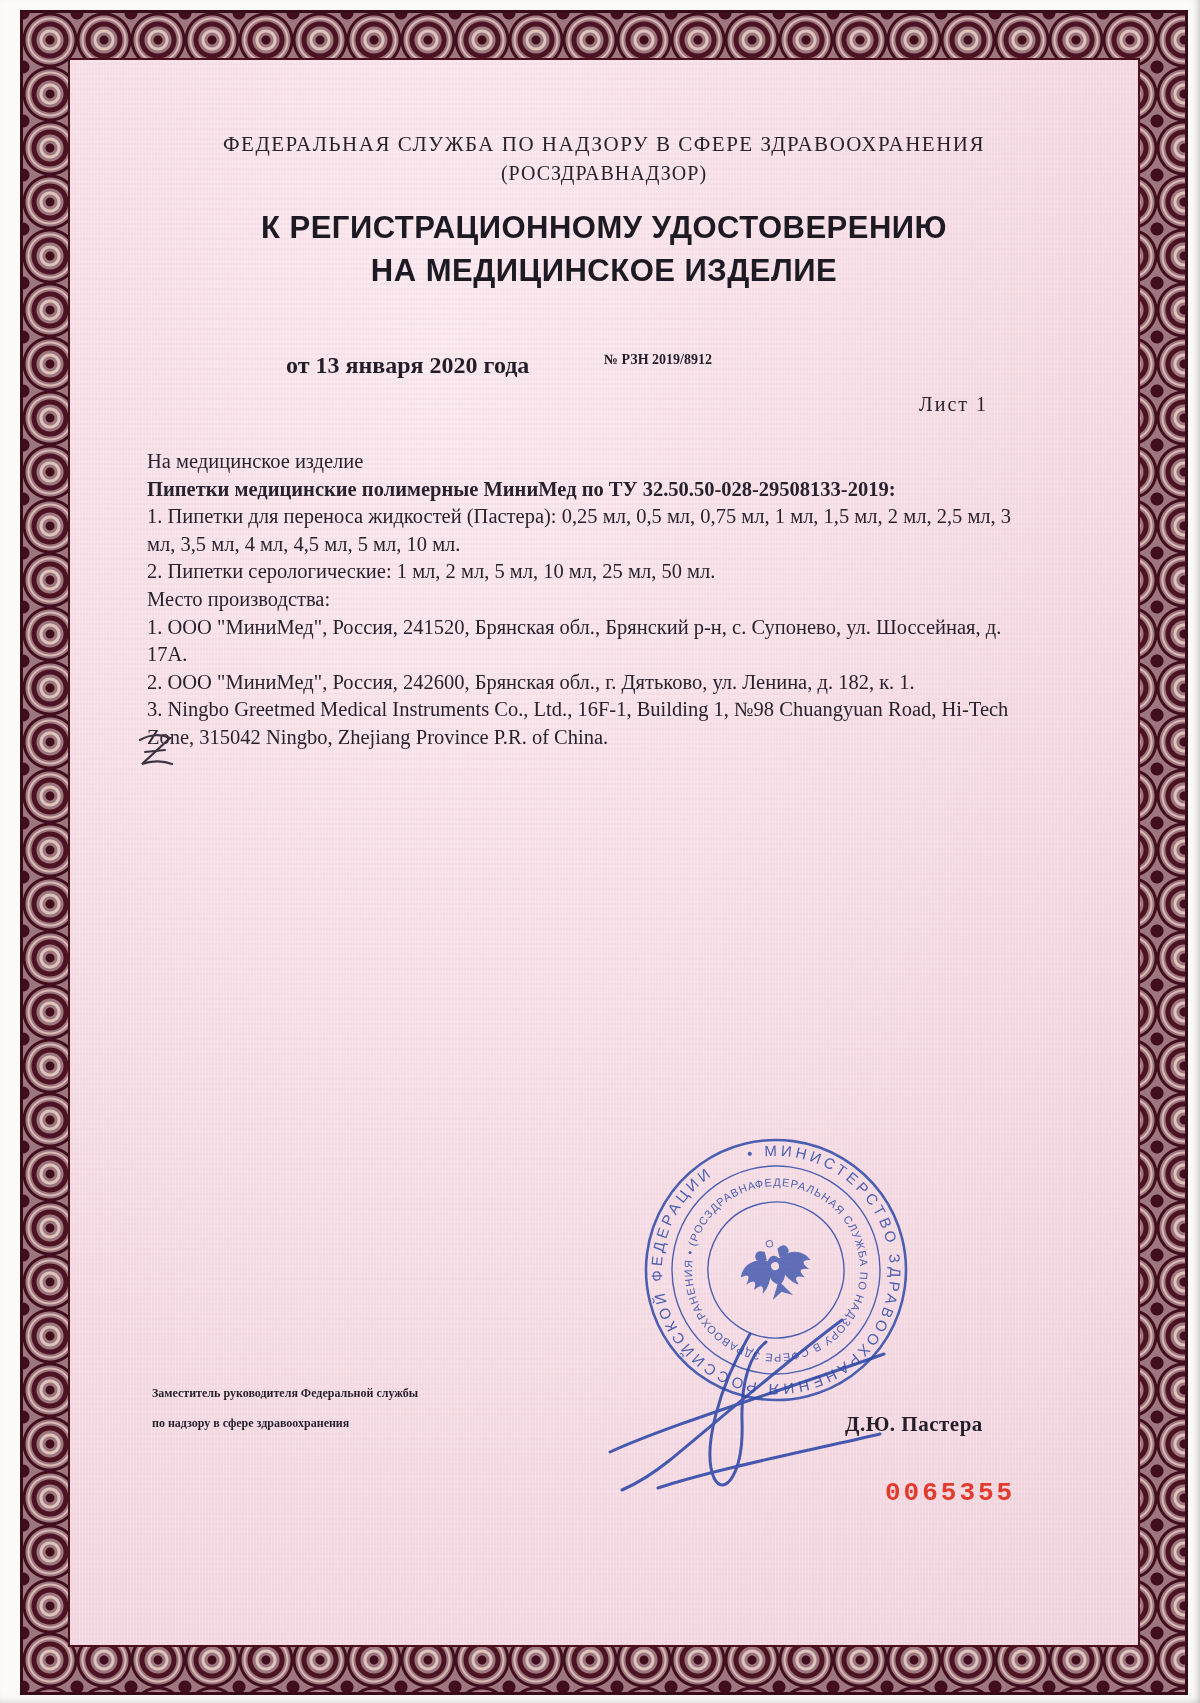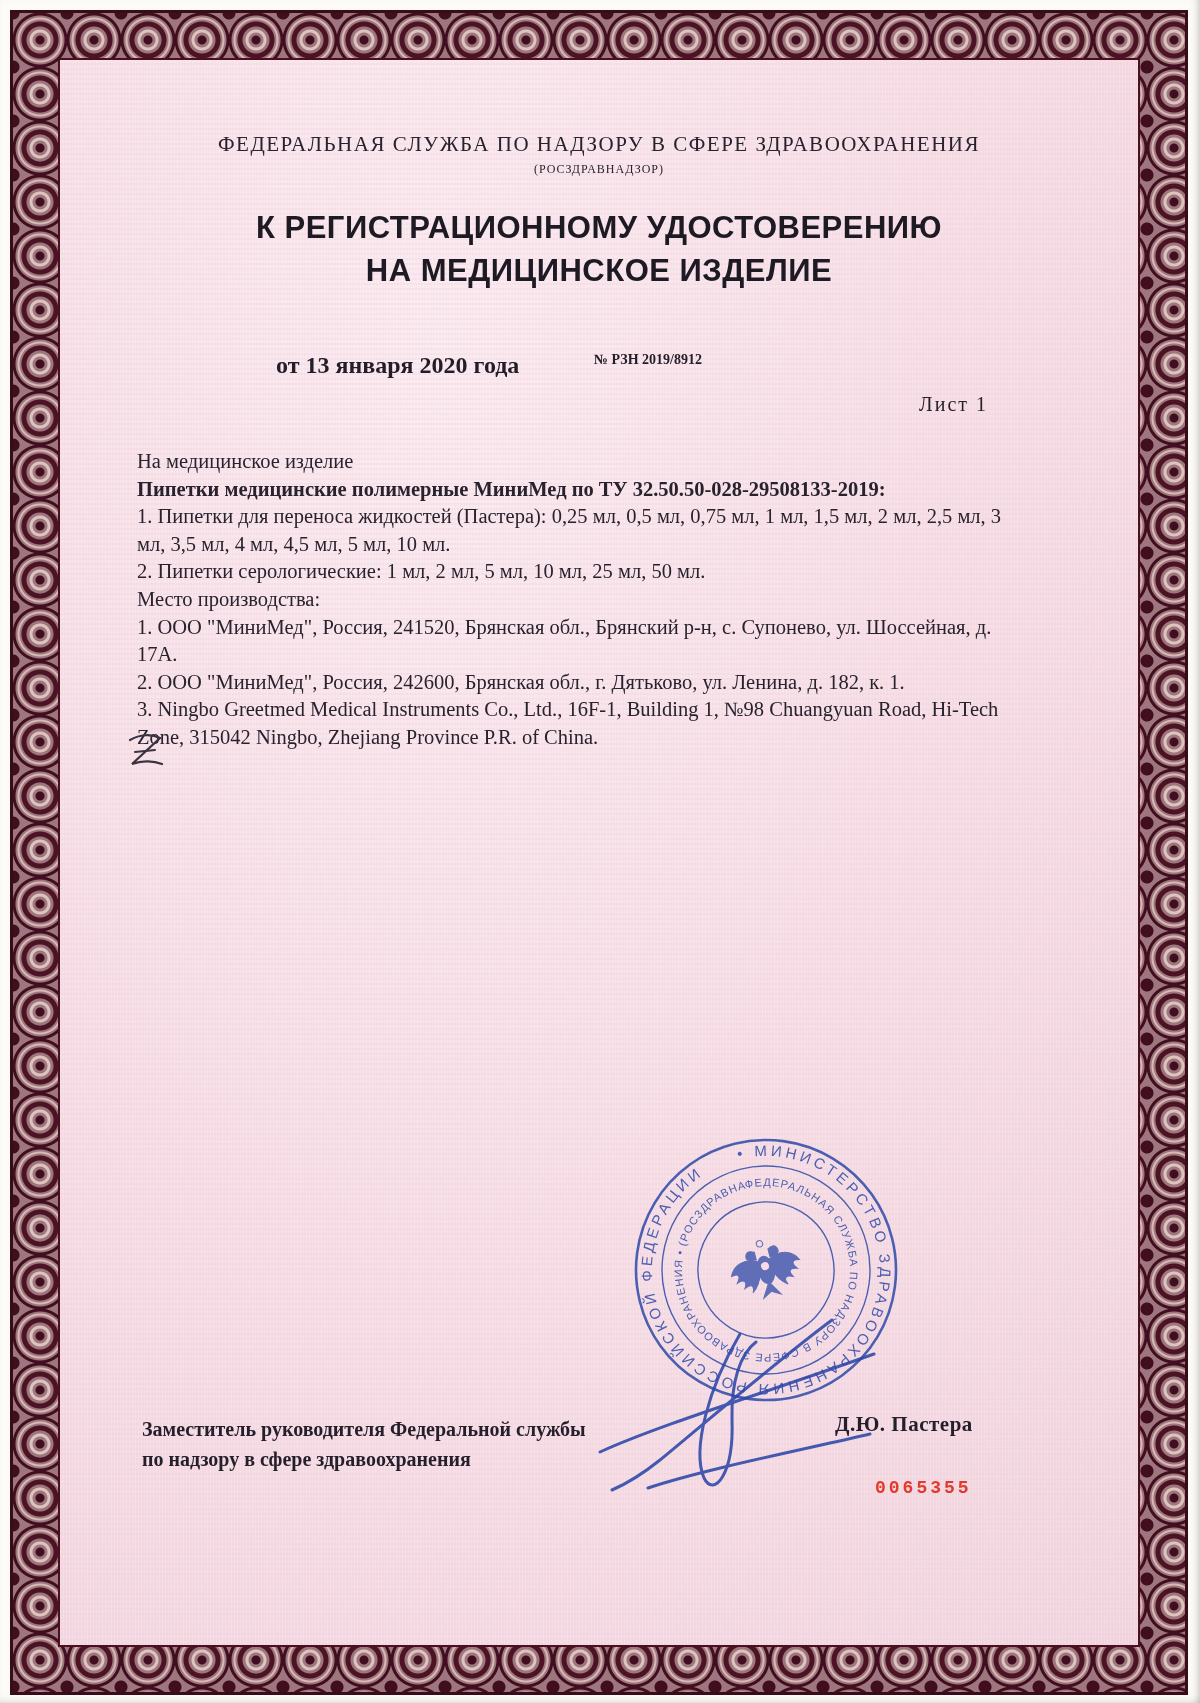--- a/index.html
+++ b/index.html
@@ -9,21 +9,21 @@
     font-family: "Liberation Serif", serif;
     background: #ffffff;
   }
 
   
   .page {
     position: relative;
     width: 1200px;
     height: 1703px;
     background: #fcfbf8;
-    padding: 10px 12px 8px 10px;
+    padding: 10px 12px 8px 20px;
     box-shadow: inset -8px 0 10px -8px rgba(0,0,0,.30), inset 0 -6px 8px -6px rgba(0,0,0,.18);
   }
   .band {
     width: 100%;
     height: 100%;
     border: 3px solid #380c19;
     padding: 45px;
     background-color: #9d7680;
     background-image:
       radial-gradient(circle at 27px 27px, #400e1c 0 4px, rgba(0,0,0,0) 5px),
@@ -50,21 +50,21 @@
     overflow: hidden;
   }
 
   
   .hdr1 {
     position: absolute; top: 72px; left: 0; right: 0;
     text-align: center; font-size: 21px; letter-spacing: 1.5px; color: #27222d;
   }
   .hdr2 {
     position: absolute; top: 102px; left: 0; right: 0;
-    text-align: center; font-size: 12px; letter-spacing: 1px; color: #27222d;
+    text-align: center; font-size: 20px; letter-spacing: 1px; color: #27222d;
   }
   .title {
     position: absolute; top: 146px; left: 0; right: 0;
     text-align: center;
     font-family: "Liberation Sans", sans-serif;
     font-weight: 700; font-size: 31px; line-height: 43px;
     color: #1d1a24; letter-spacing: .5px;
   }
   .meta-date {
     position: absolute; top: 292px; left: 216px;
@@ -80,30 +80,30 @@
   }
   .bodytext {
     position: absolute; top: 388px; left: 77px; width: 882px;
     font-size: 20.5px; line-height: 27.6px; color: #28222e;
   }
   .bodytext p { margin: 0; }
   .bold { font-weight: 700; }
 
   .foot-pos {
     position: absolute; left: 82px; top: 1318px; width: 580px;
-    font-weight: 700; font-size: 20px; line-height: 30px; color: #241f2b; margin-top: 36px;
+    font-weight: 700; font-size: 12px; line-height: 30px; color: #241f2b;
   }
   .signer {
     position: absolute; left: 775px; top: 1352px;
     font-weight: 700; font-size: 21px; letter-spacing: .5px; color: #241f2b;
   }
   .serial {
     position: absolute; left: 815px; top: 1418px;
     font-family: "Liberation Mono", monospace;
-    font-weight: 700; font-size: 18px; letter-spacing: 3px; color: #e23a2c;
+    font-weight: 700; font-size: 26px; letter-spacing: 3px; color: #e23a2c;
   }
 
   
   .stamp {
     position: absolute; left: 568px; top: 1072px;
     width: 276px; height: 276px;
     transform: rotate(-14deg);
     opacity: .92;
   }
   .stamp text { font-family: "Liberation Sans", sans-serif; fill: #3d55ae; }

